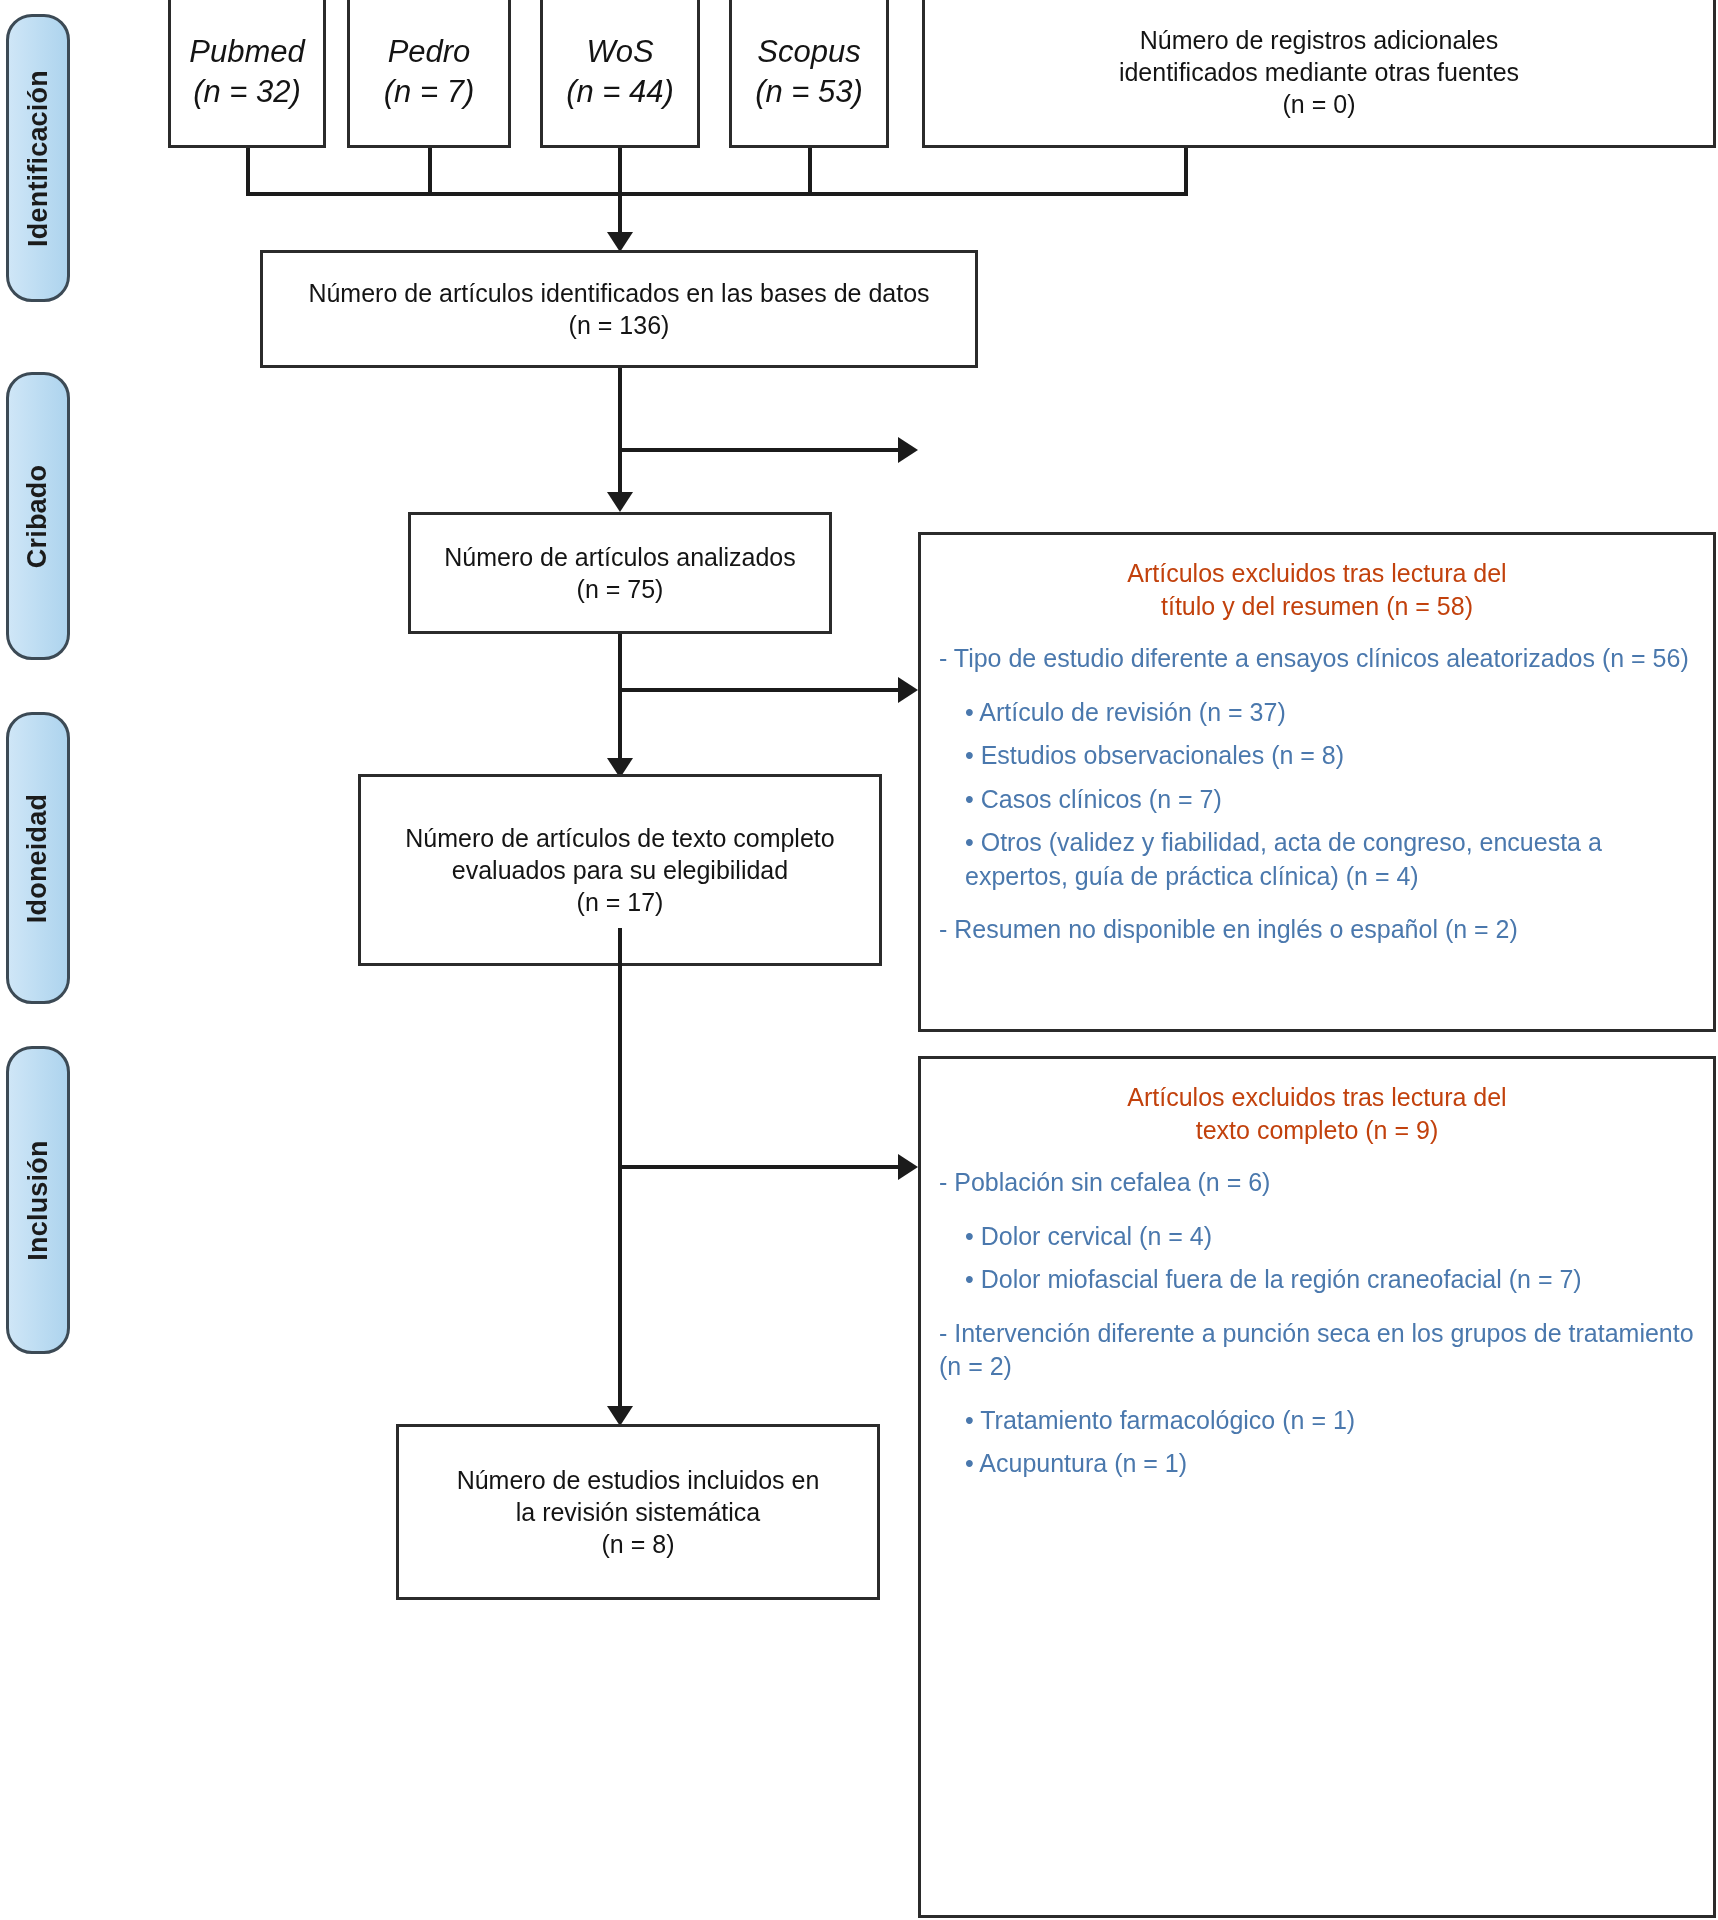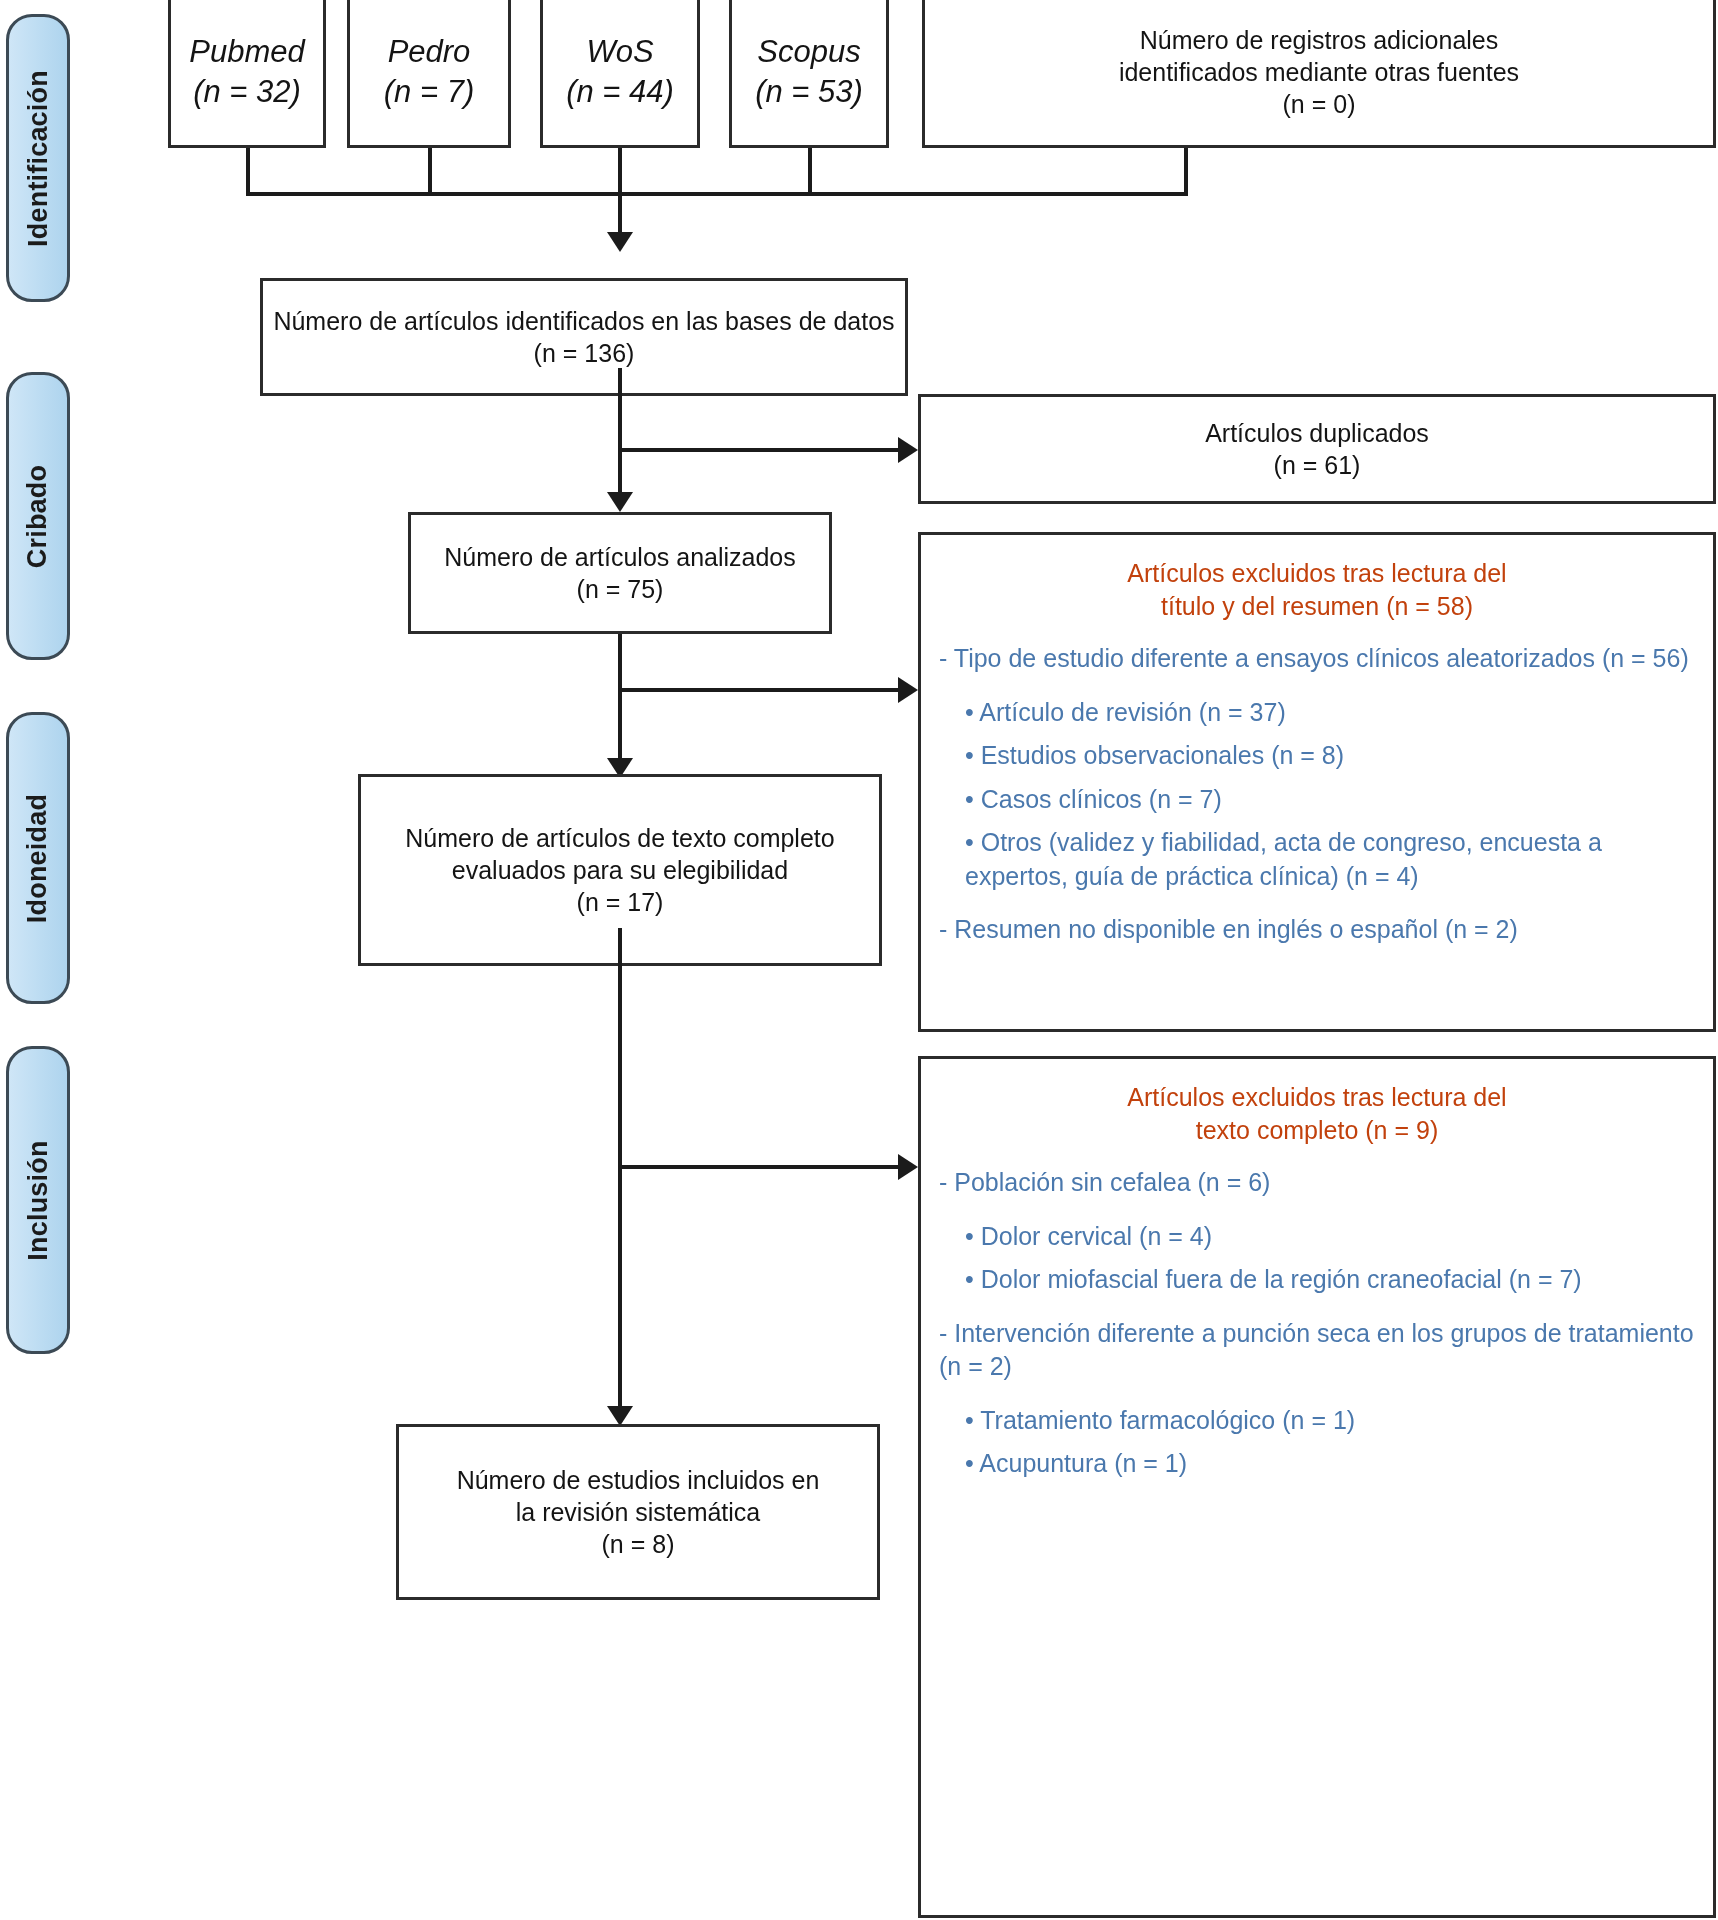--- a/index.html
+++ b/index.html
@@ -154,34 +154,30 @@
   <div class="vline" style="left:428px; top:148px; width:4px; height:46px;"></div>
   <div class="vline" style="left:618px; top:148px; width:4px; height:46px;"></div>
   <div class="vline" style="left:808px; top:148px; width:4px; height:46px;"></div>
   <div class="vline" style="left:1184px; top:148px; width:4px; height:46px;"></div>
 
   <div class="hline" style="left:246px; top:192px; width:942px; height:4px;"></div>
 
   <div class="vline" style="left:618px; top:192px; width:4px; height:46px;"></div>
   <div class="arrow-down" style="left:607px; top:232px;"></div>
 
-  <div class="box" style="left:260px; top:250px; width:648px; height:118px;margin-top:28px;">
+  <div class="box" style="left:260px; top:250px; width:718px; height:118px;">
     <span class="box-text">Número de artículos identificados en las bases de datos
 (n = 136)</span>
   </div>
 
   <div class="vline" style="left:618px; top:368px; width:4px; height:130px;"></div>
   <div class="arrow-down" style="left:607px; top:492px;"></div>
   <div class="hline" style="left:620px; top:448px; width:288px; height:4px;"></div>
   <div class="arrow-right" style="left:898px; top:437px;"></div>
 
-  <div class="box" style="left:918px; top:394px; width:798px; height:110px;">
-    <span class="box-text">Artículos duplicados
-(n = 61)</span>
-  </div>
 
   <div class="box" style="left:408px; top:512px; width:424px; height:122px;">
     <span class="box-text">Número de artículos analizados
 (n = 75)</span>
   </div>
 
   <div class="vline" style="left:618px; top:634px; width:4px; height:130px;"></div>
   <div class="arrow-down" style="left:607px; top:758px;"></div>
   <div class="hline" style="left:620px; top:688px; width:288px; height:4px;"></div>
   <div class="arrow-right" style="left:898px; top:677px;"></div>

